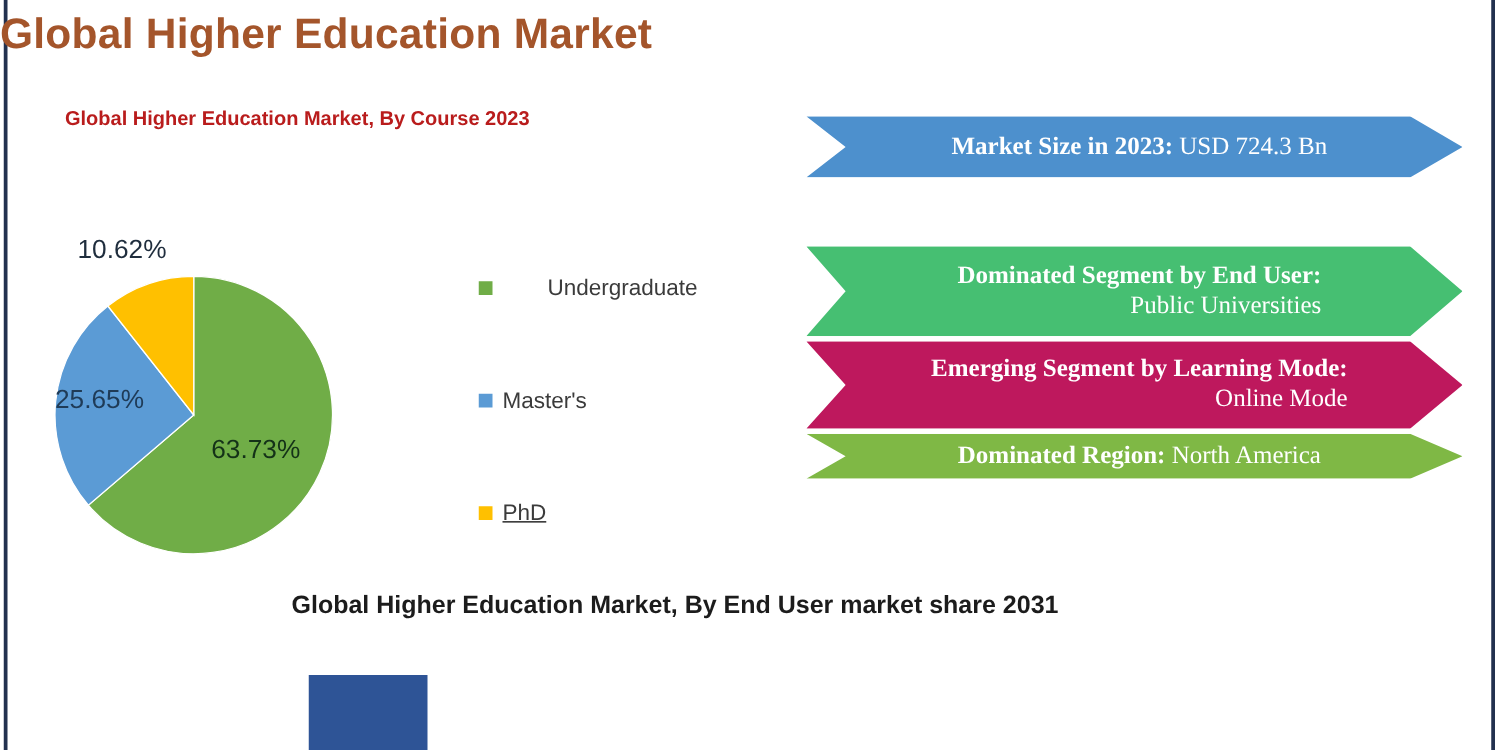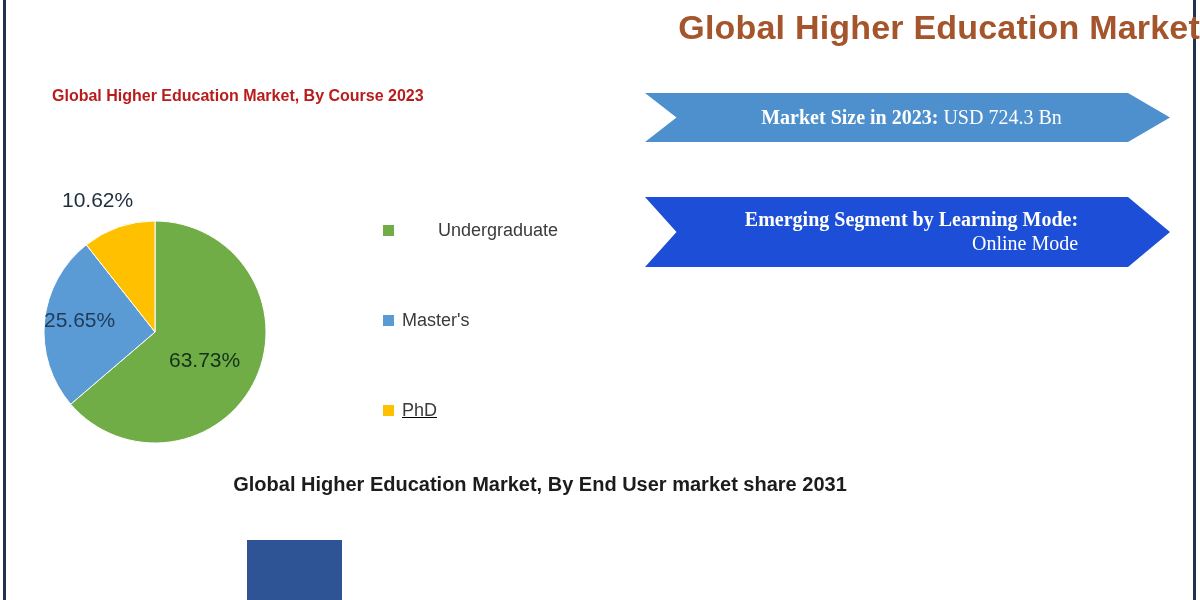--- a/index.html
+++ b/index.html
@@ -28,21 +28,21 @@
   }
   .frame-rule.left  { left: 3px; }
   .frame-rule.right { left: 1193px; }
 
   
   #main-title {
     position: absolute;
     left: 0;
     top: 8px;
     width: 1200px;
-    text-align: right;
+    text-align: left;
     font-size: 34px;
     font-weight: bold;
     color: #a4552b;
     letter-spacing: 0.2px;
     white-space: nowrap;
   }
 
   
   #pie-title {
     position: absolute;
@@ -194,26 +194,35 @@
     <span class="legend-text">PhD</span>
   </div>
 
   <div id="banners">
       <div class="banner one-line" style="background: rgb(77, 144, 205); height: 49px;">
         <div class="banner-inner"><span class="banner-label">Market Size in 2023:</span><span class="banner-value"> USD 724.3 Bn</span></div>
       </div>
       <div class="banner one-line" style="height: 47px;">
         <div class="banner-inner"><span class="banner-label">CAGR % (2024-2030):</span><span class="banner-value"> 2.66%</span></div>
       </div>
-      <div class="banner two-line" style="background: #1d4ed8; height: 70px;">
+      <div class="banner two-line" style="background: rgb(70, 191, 114); height: 72px;">
+        <div class="banner-inner">
+          <span class="banner-label">Dominated Segment by End User:</span>
+          <span class="banner-value">Public Universities</span>
+        </div>
+      </div>
+      <div class="banner two-line" style="background: #be185d; height: 70px;">
         <div class="banner-inner">
           <span class="banner-label">Emerging Segment by Learning Mode:</span>
           <span class="banner-value">Online Mode</span>
         </div>
       </div>
+      <div class="banner one-line" style="background: rgb(127, 184, 69); height: 36px;">
+        <div class="banner-inner"><span class="banner-label">Dominated Region:</span><span class="banner-value"> North America</span></div>
+      </div>
     </div>
 
   <div id="bottom-title">Global Higher Education Market, By End User market share  2031</div>
   <div id="bottom-bars">
       <div class="bar" style="background: rgb(46, 84, 150); left: 97px; width: 95px; height: 60px;"></div>
     </div>
 
 </div>
 
 </body></html>

